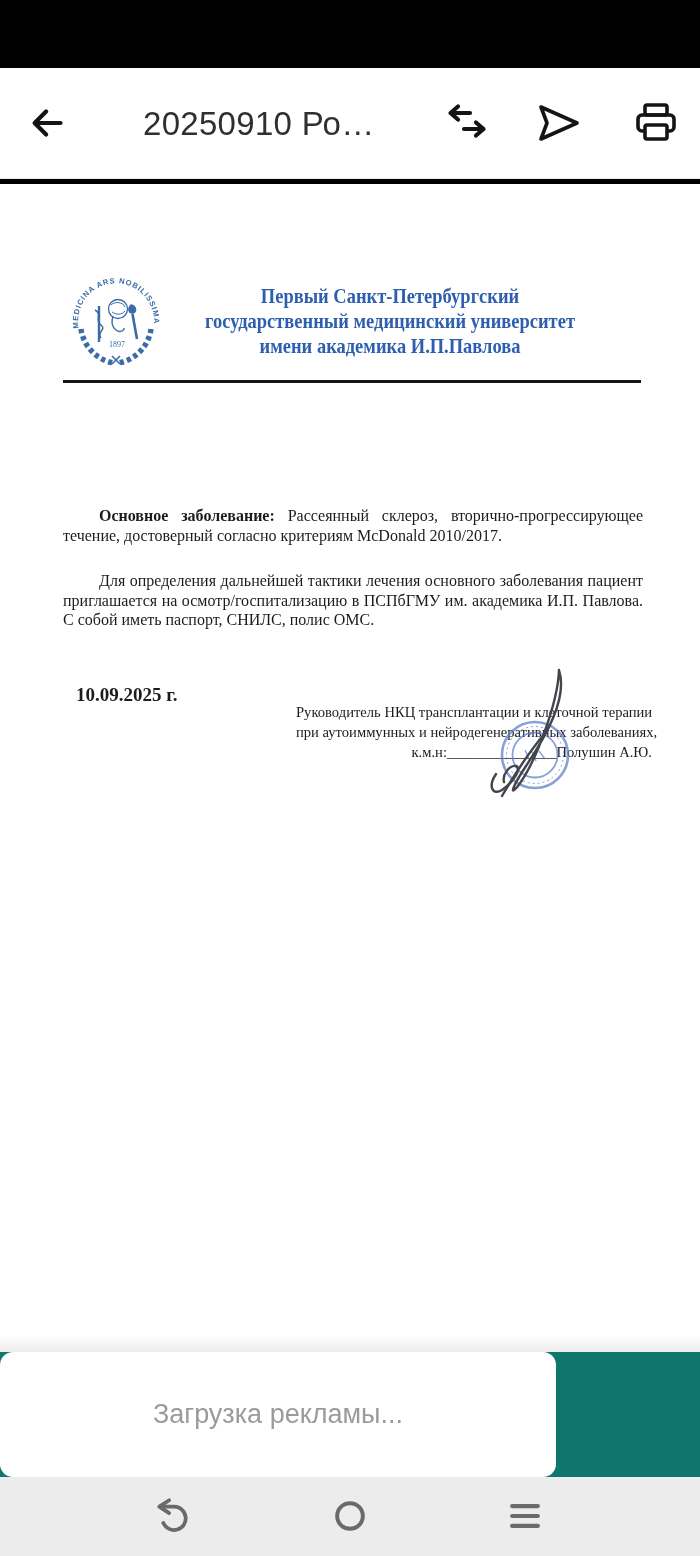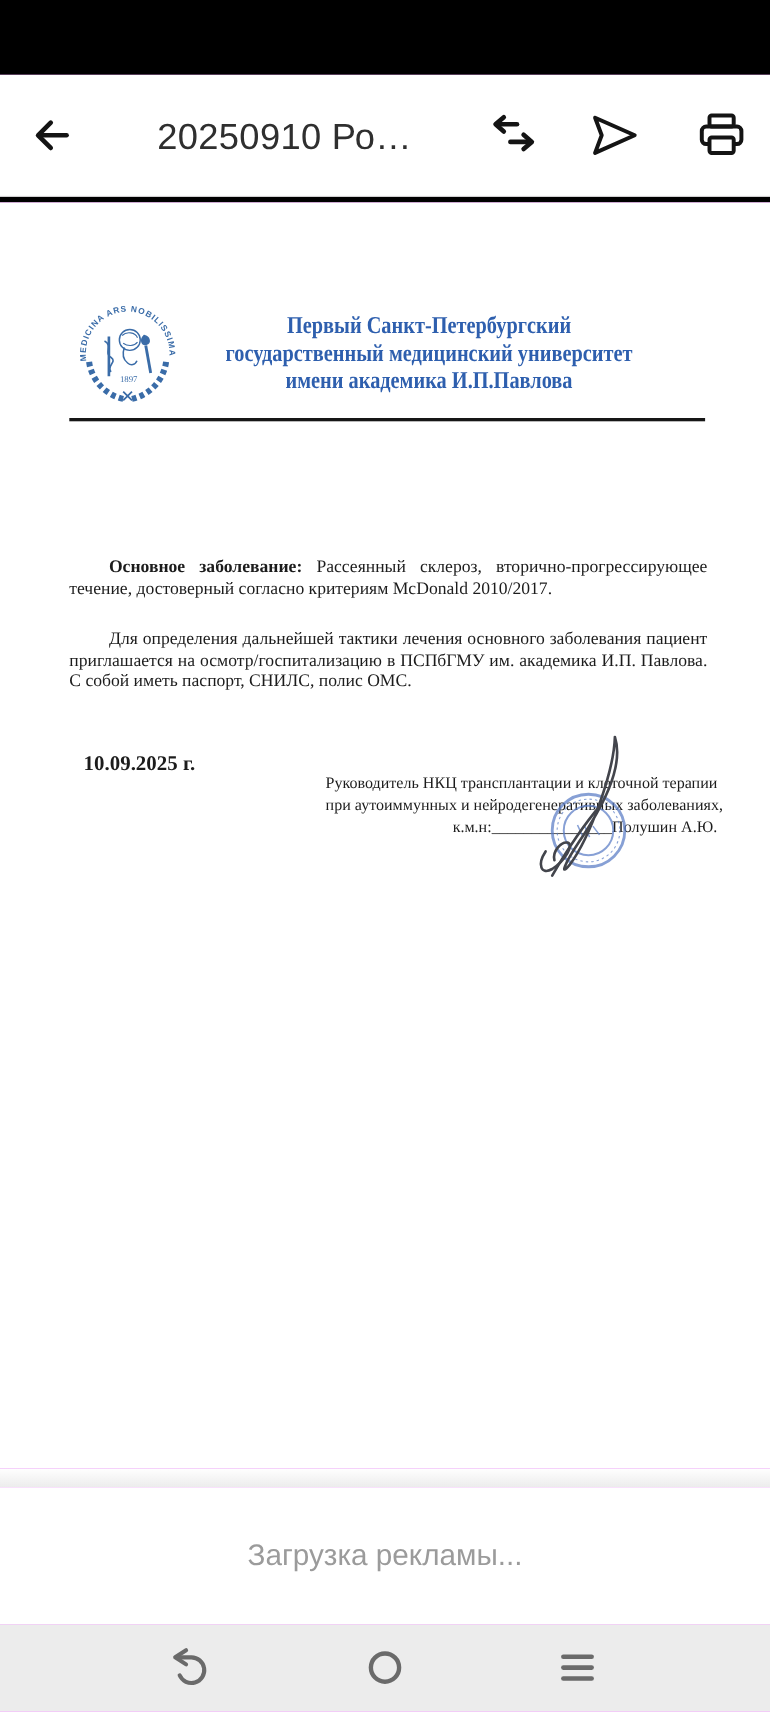--- a/index.html
+++ b/index.html
@@ -1,16 +1,16 @@
 <!DOCTYPE html>
 <html><head>
 <meta charset="utf-8">
 <style>
   html,body{margin:0;padding:0;background:#fff;}
-  .screen{position:relative;width:700px;height:1556px;background:#d946ef;overflow:hidden;
+  .screen{position:relative;width:700px;height:1556px;background:#0f766e;overflow:hidden;
           font-family:"Liberation Sans",sans-serif;}
 
   
   .status-bar{position:absolute;top:0;left:0;width:700px;height:68px;background:#000;}
   .toolbar{position:absolute;top:68px;left:0;width:700px;height:110px;background:#fff;
            border-bottom:1px solid #e7e7e7;}
   .tb-back{position:absolute;left:26px;top:32px;width:46px;height:46px;cursor:pointer;}
   .tb-title{position:absolute;left:143px;top:0;height:110px;line-height:112px;
             font-size:33px;color:#2f2f2f;letter-spacing:.3px;white-space:nowrap;}
   .tb-icon{position:absolute;top:30px;width:50px;height:50px;cursor:pointer;}
@@ -38,22 +38,22 @@
   .date{position:absolute;left:76px;top:500px;font-weight:bold;font-size:19px;}
   .sig{position:absolute;right:48px;top:518px;width:356px;font-size:14.6px;line-height:20px;}
   .sig div{white-space:nowrap;}
   .sig .c{text-align:center;}
   .sig .r{text-align:right;}
   .sign-overlay{position:absolute;left:430px;top:460px;width:180px;height:170px;pointer-events:none;}
 
   
   .ad-shadow{position:absolute;top:1335px;left:0;width:700px;height:17px;
              background:linear-gradient(#ffffff,#ececec);}
-  .ad{position:absolute;top:1352px;left:0;width:700px;height:125px;background:#fff;
-      display:flex;align-items:center;justify-content:center;}
+  .ad{position:absolute;top:1352px;left:0;width:556px;height:125px;background:#fff;
+      display:flex;align-items:center;justify-content:center;border-radius:13px;}
   .ad-text{color:#9b9b9b;font-size:27px;}
 
   
   .navbar{position:absolute;top:1477px;left:0;width:700px;height:79px;background:#ececec;}
   .nav-icon{position:absolute;top:18px;width:42px;height:42px;cursor:pointer;}
   .nav-back{left:154px;}
   .nav-home{left:329px;}
   .nav-recent{left:504px;}
 </style>
 </head>

